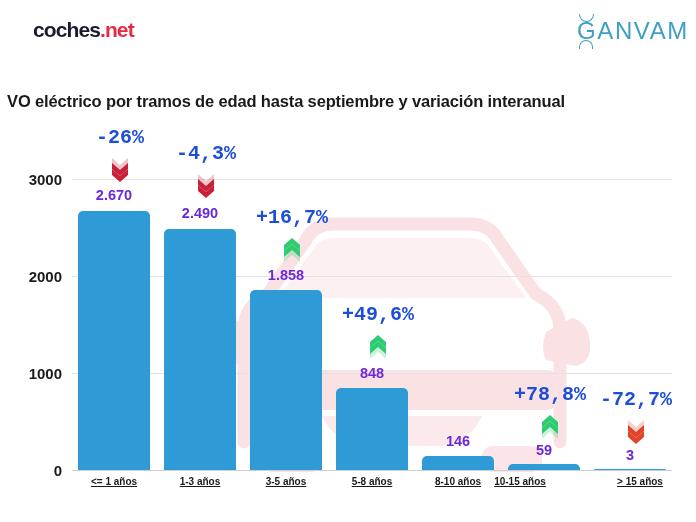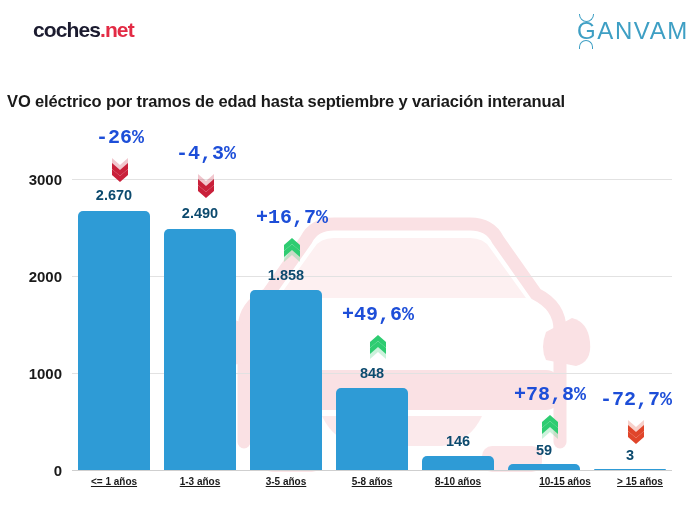--- a/index.html
+++ b/index.html
@@ -125,21 +125,21 @@
     bottom: 0;
     background: #2e9bd6;
     border-radius: 5px 5px 0 0;
   }
 
   
   .val-lbl {
     position: absolute;
     font-size: 14.5px;
     font-weight: bold;
-    color: #0c4a6e;
+    color: #6d28d9;
     text-align: center;
     transform: translateX(-50%);
     white-space: nowrap;
   }
 
   
   .var-group {
     position: absolute;
     transform: translateX(-50%);
     text-align: center;
@@ -312,15 +312,15 @@
   </div>
 
 </div>
 
 <div id="xaxis">
   <div class="xtick-lbl" style="left:42px;">&lt;= 1 años</div>
   <div class="xtick-lbl" style="left:128px;">1-3 años</div>
   <div class="xtick-lbl" style="left:214px;">3-5 años</div>
   <div class="xtick-lbl" style="left:300px;">5-8 años</div>
   <div class="xtick-lbl" style="left:386px;">8-10 años</div>
-  <div class="xtick-lbl" style="left:493px;">10-15 años</div>
+  <div class="xtick-lbl" style="left:448px;">10-15 años</div>
   <div class="xtick-lbl" style="left:531px;margin-left:37px;">&gt; 15 años</div>
 </div>
 
 </body></html>

